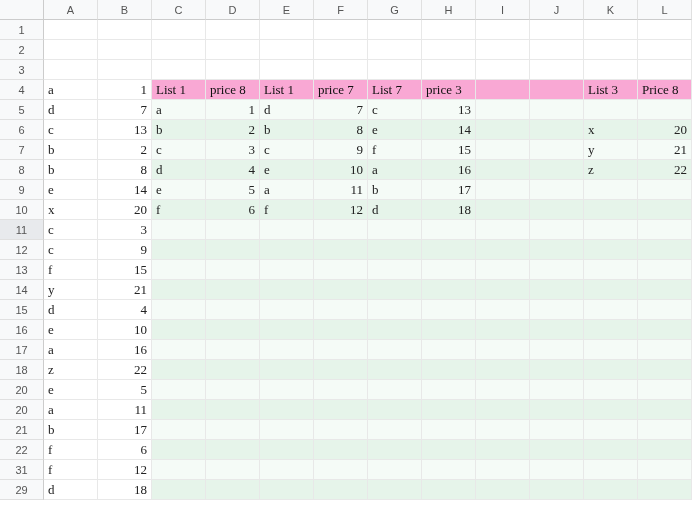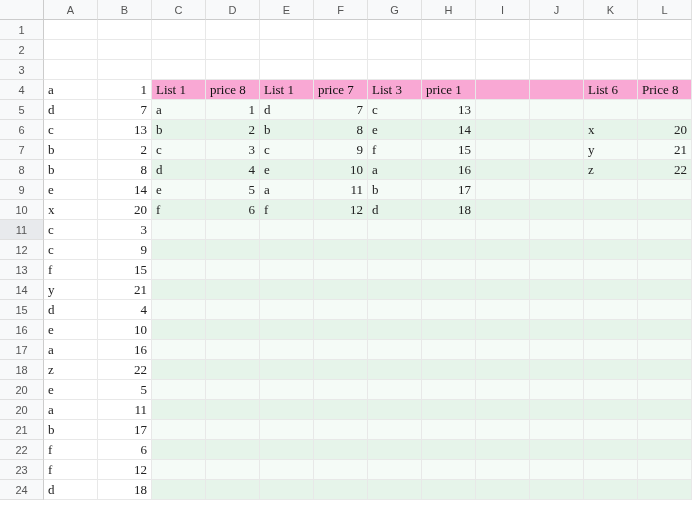--- a/index.html
+++ b/index.html
@@ -118,25 +118,25 @@
     <div class="cell txt"></div>
     <div class="cell txt"></div>
     <div class="cell num"></div>
     <div class="rowhead">4</div>
     <div class="cell txt">a</div>
     <div class="cell num">1</div>
     <div class="cell hdr txt txt">List 1</div>
     <div class="cell hdr txt num">price 8</div>
     <div class="cell hdr txt txt">List 1</div>
     <div class="cell hdr txt num">price 7</div>
-    <div class="cell hdr txt txt">List 3</div>
-    <div class="cell hdr txt num">price 1</div>
+    <div class="cell hdr txt txt">List 7</div>
+    <div class="cell hdr txt num">price 3</div>
     <div class="cell hdr txt"></div>
     <div class="cell hdr txt"></div>
-    <div class="cell hdr txt txt">List 6</div>
+    <div class="cell hdr txt txt">List 3</div>
     <div class="cell hdr txt num">Price 8</div>
     <div class="rowhead">5</div>
     <div class="cell txt">d</div>
     <div class="cell num">7</div>
     <div class="cell band-lite txt">a</div>
     <div class="cell band-lite num">1</div>
     <div class="cell band-lite txt">d</div>
     <div class="cell band-lite num">7</div>
     <div class="cell band-lite txt">c</div>
     <div class="cell band-lite num">13</div>
@@ -358,34 +358,34 @@
     <div class="cell band txt"></div>
     <div class="cell band num"></div>
     <div class="cell band txt"></div>
     <div class="cell band num"></div>
     <div class="cell band txt"></div>
     <div class="cell band num"></div>
     <div class="cell band txt"></div>
     <div class="cell band txt"></div>
     <div class="cell band txt"></div>
     <div class="cell band num"></div>
-    <div class="rowhead">23</div>
+    <div class="rowhead">31</div>
     <div class="cell txt">f</div>
     <div class="cell num">12</div>
     <div class="cell band-lite txt"></div>
     <div class="cell band-lite num"></div>
     <div class="cell band-lite txt"></div>
     <div class="cell band-lite num"></div>
     <div class="cell band-lite txt"></div>
     <div class="cell band-lite num"></div>
     <div class="cell band-lite txt"></div>
     <div class="cell band-lite txt"></div>
     <div class="cell band-lite txt"></div>
     <div class="cell band-lite num"></div>
-    <div class="rowhead">24</div>
+    <div class="rowhead">29</div>
     <div class="cell txt">d</div>
     <div class="cell num">18</div>
     <div class="cell band txt"></div>
     <div class="cell band num"></div>
     <div class="cell band txt"></div>
     <div class="cell band num"></div>
     <div class="cell band txt"></div>
     <div class="cell band num"></div>
     <div class="cell band txt"></div>
     <div class="cell band txt"></div>

